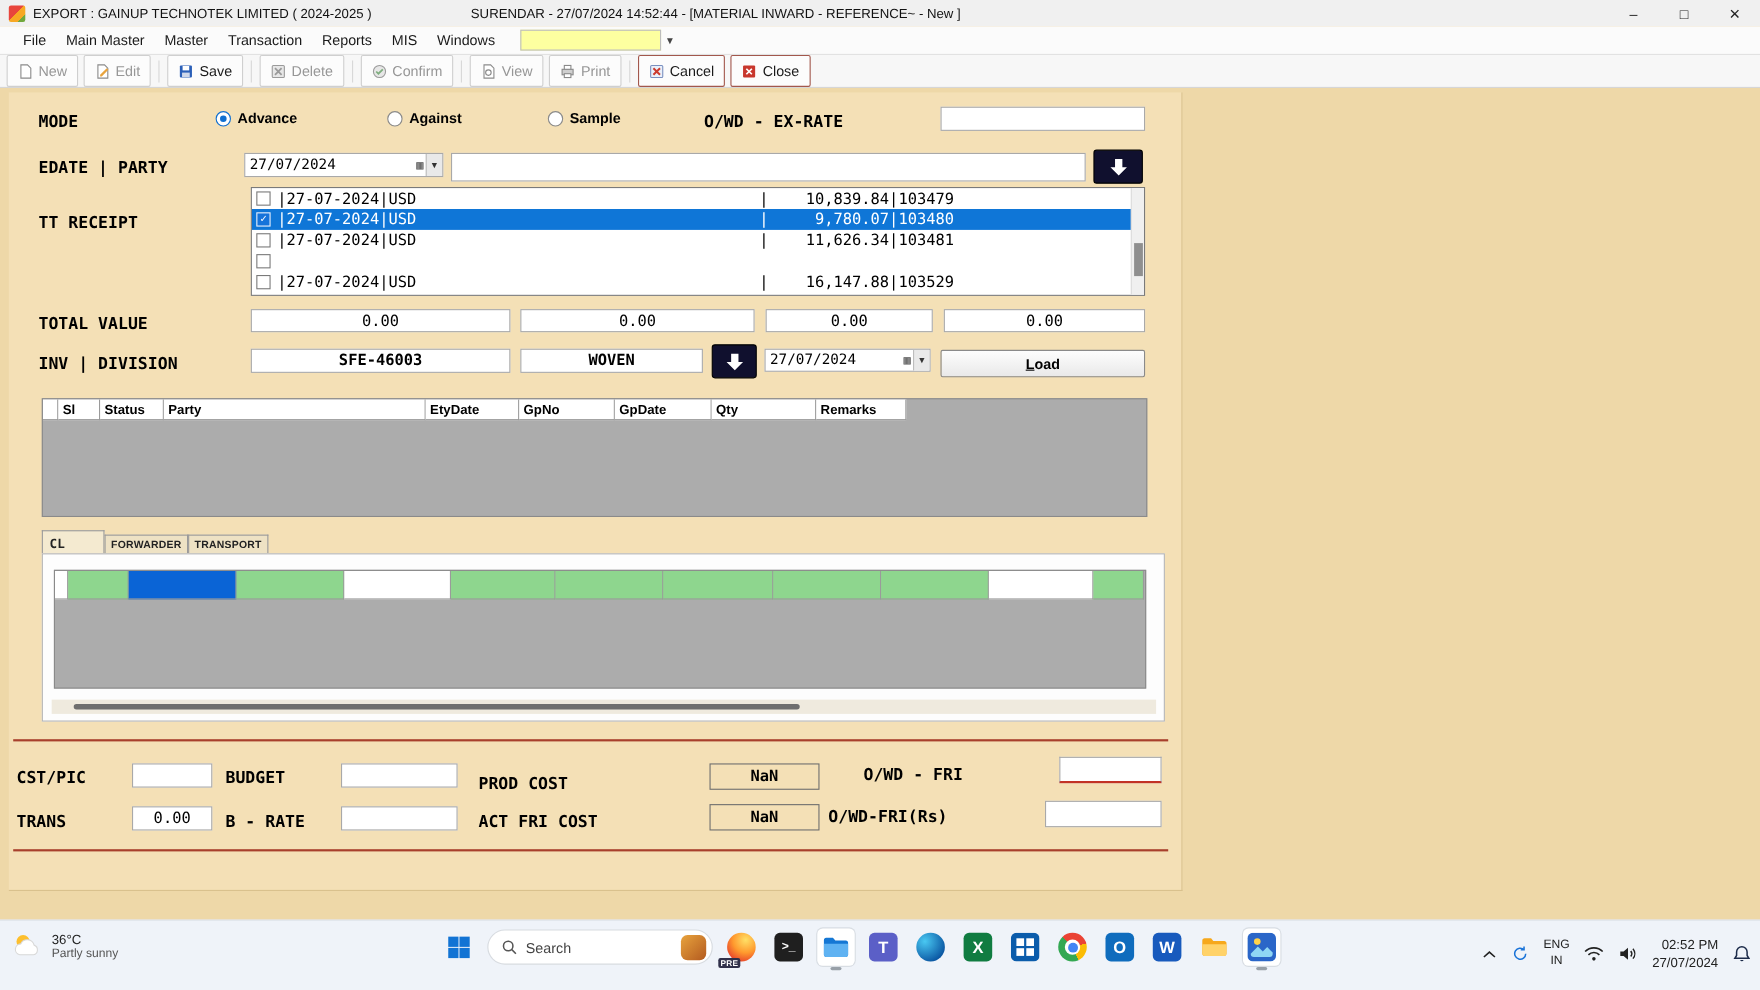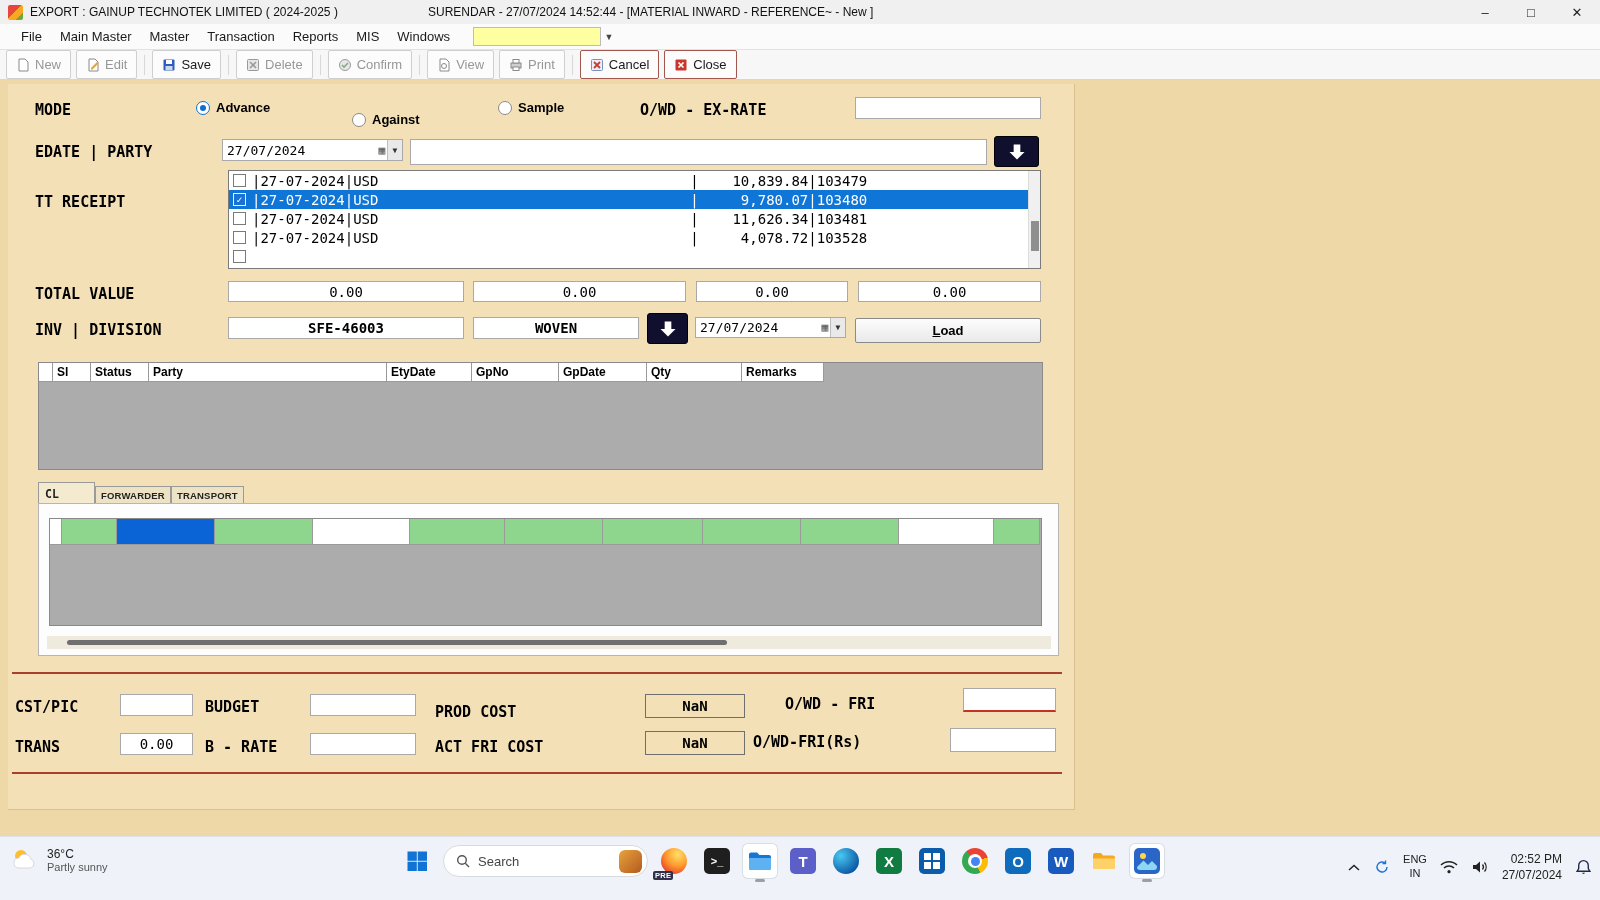--- a/index.html
+++ b/index.html
@@ -237,21 +237,21 @@
   </div>
 
   <div id="form-panel">
 
     <span class="flabel" style="left:27px;top:17px">MODE</span>
     <div id="mode-radios">
         <div class="radio-item" style="left: 0px;">
           <span class="radio-dot on"></span>
           <span class="radio-label">Advance</span>
         </div>
-        <div class="radio-item" style="left: 156px; margin-top: 12px;">
+        <div class="radio-item" style="left: 156px;">
           <span class="radio-dot"></span>
           <span class="radio-label">Against</span>
         </div>
         <div class="radio-item" style="left: 302px;">
           <span class="radio-dot"></span>
           <span class="radio-label">Sample</span>
         </div>
       </div>
     <span class="flabel" style="left:632px;top:17px">O/WD - EX-RATE</span>
     <div class="tbox" style="left:847px;top:13px;width:186px;height:22px"></div>
@@ -270,22 +270,22 @@
     </div>
 
     <span class="flabel" style="left:27px;top:109px">TT RECEIPT</span>
     <div id="tt-list">
       <div id="tt-scroll">
           <div id="tt-thumb"></div>
         </div>
     <div class="tt-row"><span class="cb"></span><span class="tt-text">|27-07-2024|USD                                     |    10,839.84|103479</span></div>
         <div class="tt-row sel"><span class="cb checked">✓</span><span class="tt-text">|27-07-2024|USD                                     |     9,780.07|103480</span></div>
         <div class="tt-row"><span class="cb"></span><span class="tt-text">|27-07-2024|USD                                     |    11,626.34|103481</span></div>
-        <div class="tt-row"><span class="cb"></span><span class="tt-text">|27-07-2024|USD                                     |     4,078.72|103528</span></div>
         <div class="tt-row"><span class="cb"></span></div>
+        <div class="tt-row"><span class="cb"></span><span class="tt-text">|27-07-2024|USD                                     |    16,147.88|103529</span></div>
       </div>
 
     <span class="flabel" style="left:27px;top:201px">TOTAL VALUE</span>
 
     <span class="flabel" style="left:27px;top:237px">INV | DIVISION</span>
     <div class="tbox center bold" style="left:220px;top:233px;width:236px;height:22px">SFE-46003</div>
     <div class="tbox center bold" style="left:465px;top:233px;width:166px;height:22px">WOVEN</div>
     <div class="darkbtn" style="left:639px;top:229px;width:41px;height:31px">
       <svg width="20" height="20" viewBox="0 0 24 24">
           <path d="M8 3h8v9h5l-9 9-9-9h5z" fill="#fff"></path>

